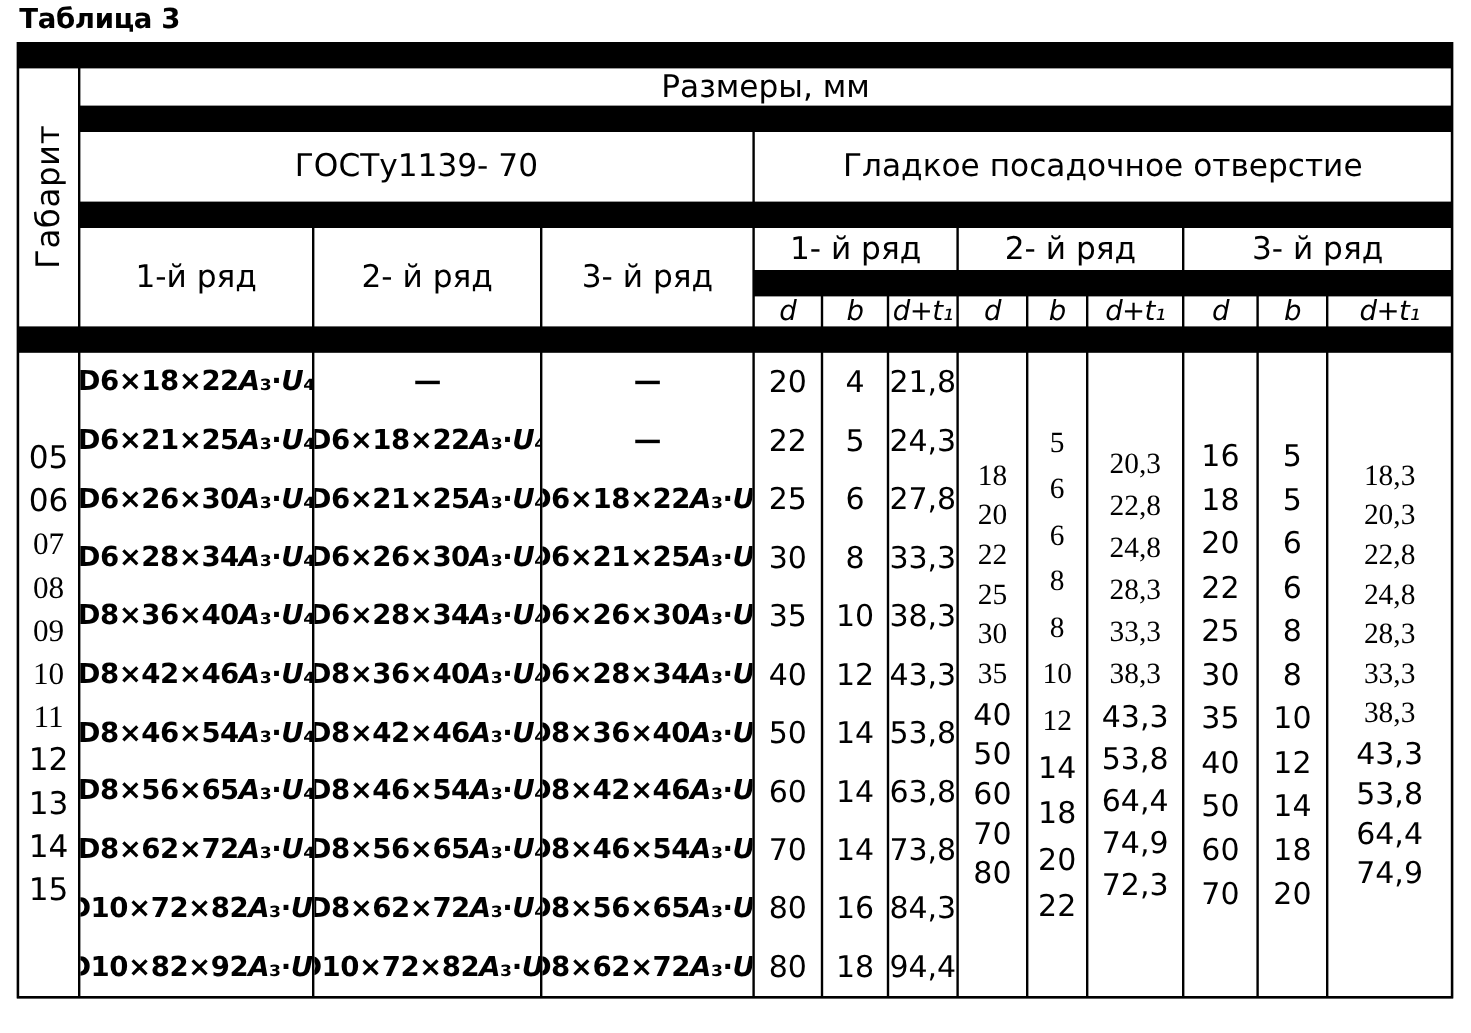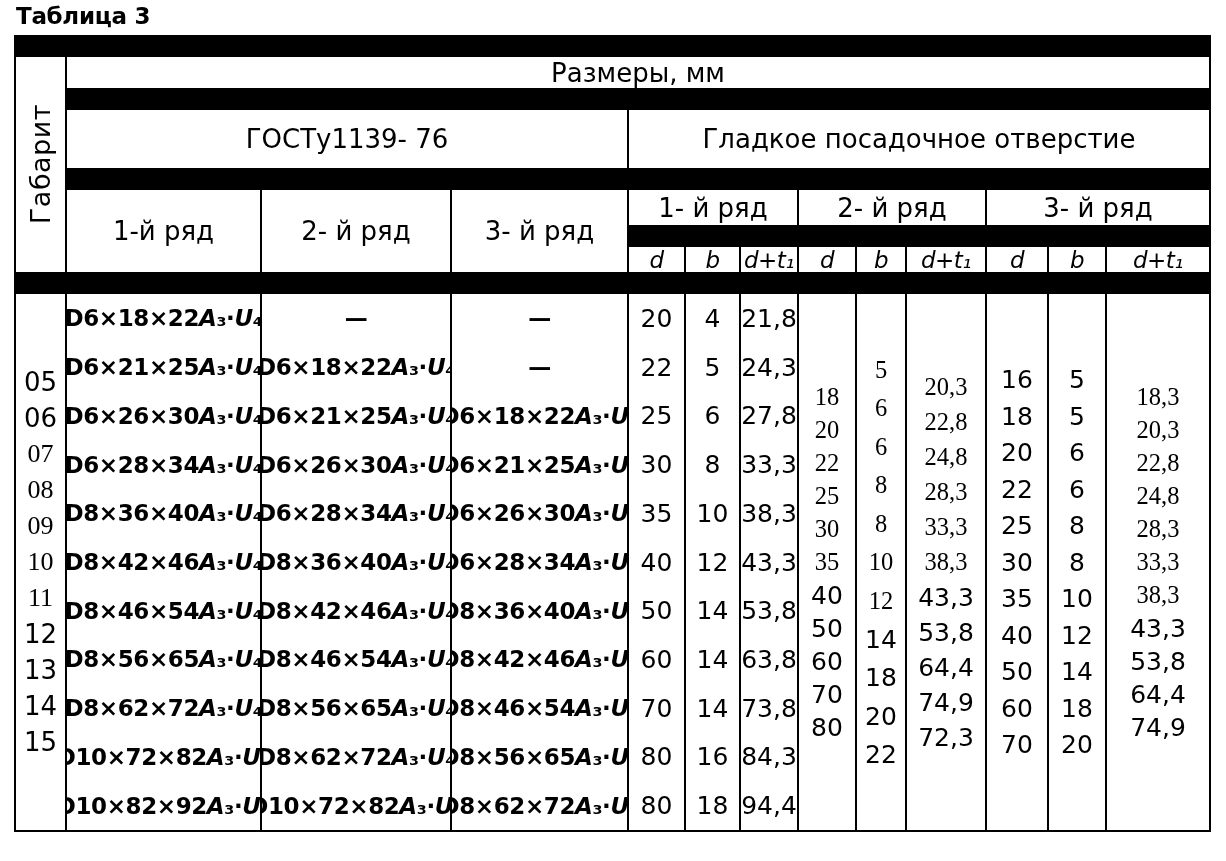--- a/index.html
+++ b/index.html
@@ -75,21 +75,21 @@
 <div class="page">
   <div class="title">Таблица 3</div>
 
   <div class="tbl">
 
     <div class="cell gab-head">
       <div class="vtext">Габарит</div>
     </div>
     <div class="cell h-razmery">Размеры, мм</div>
     <div class="cell h-spline-big">
-      <div class="l2">ГОСТу1139- 76</div>
+      <div class="l2">ГОСТу1139- 70</div>
     </div>
     <div class="cell h-smooth-big">Гладкое посадочное отверстие</div>
 
     <div class="cell h-s1 h-ryad">1-й ряд</div>
     <div class="cell h-s2 h-ryad">2- й ряд</div>
     <div class="cell h-s3 h-ryad">3- й ряд</div>
 
     <div class="cell h-g1 h-ryad">1- й ряд</div>
     <div class="cell h-g2 h-ryad">2- й ряд</div>
     <div class="cell h-g3 h-ryad">3- й ряд</div>

